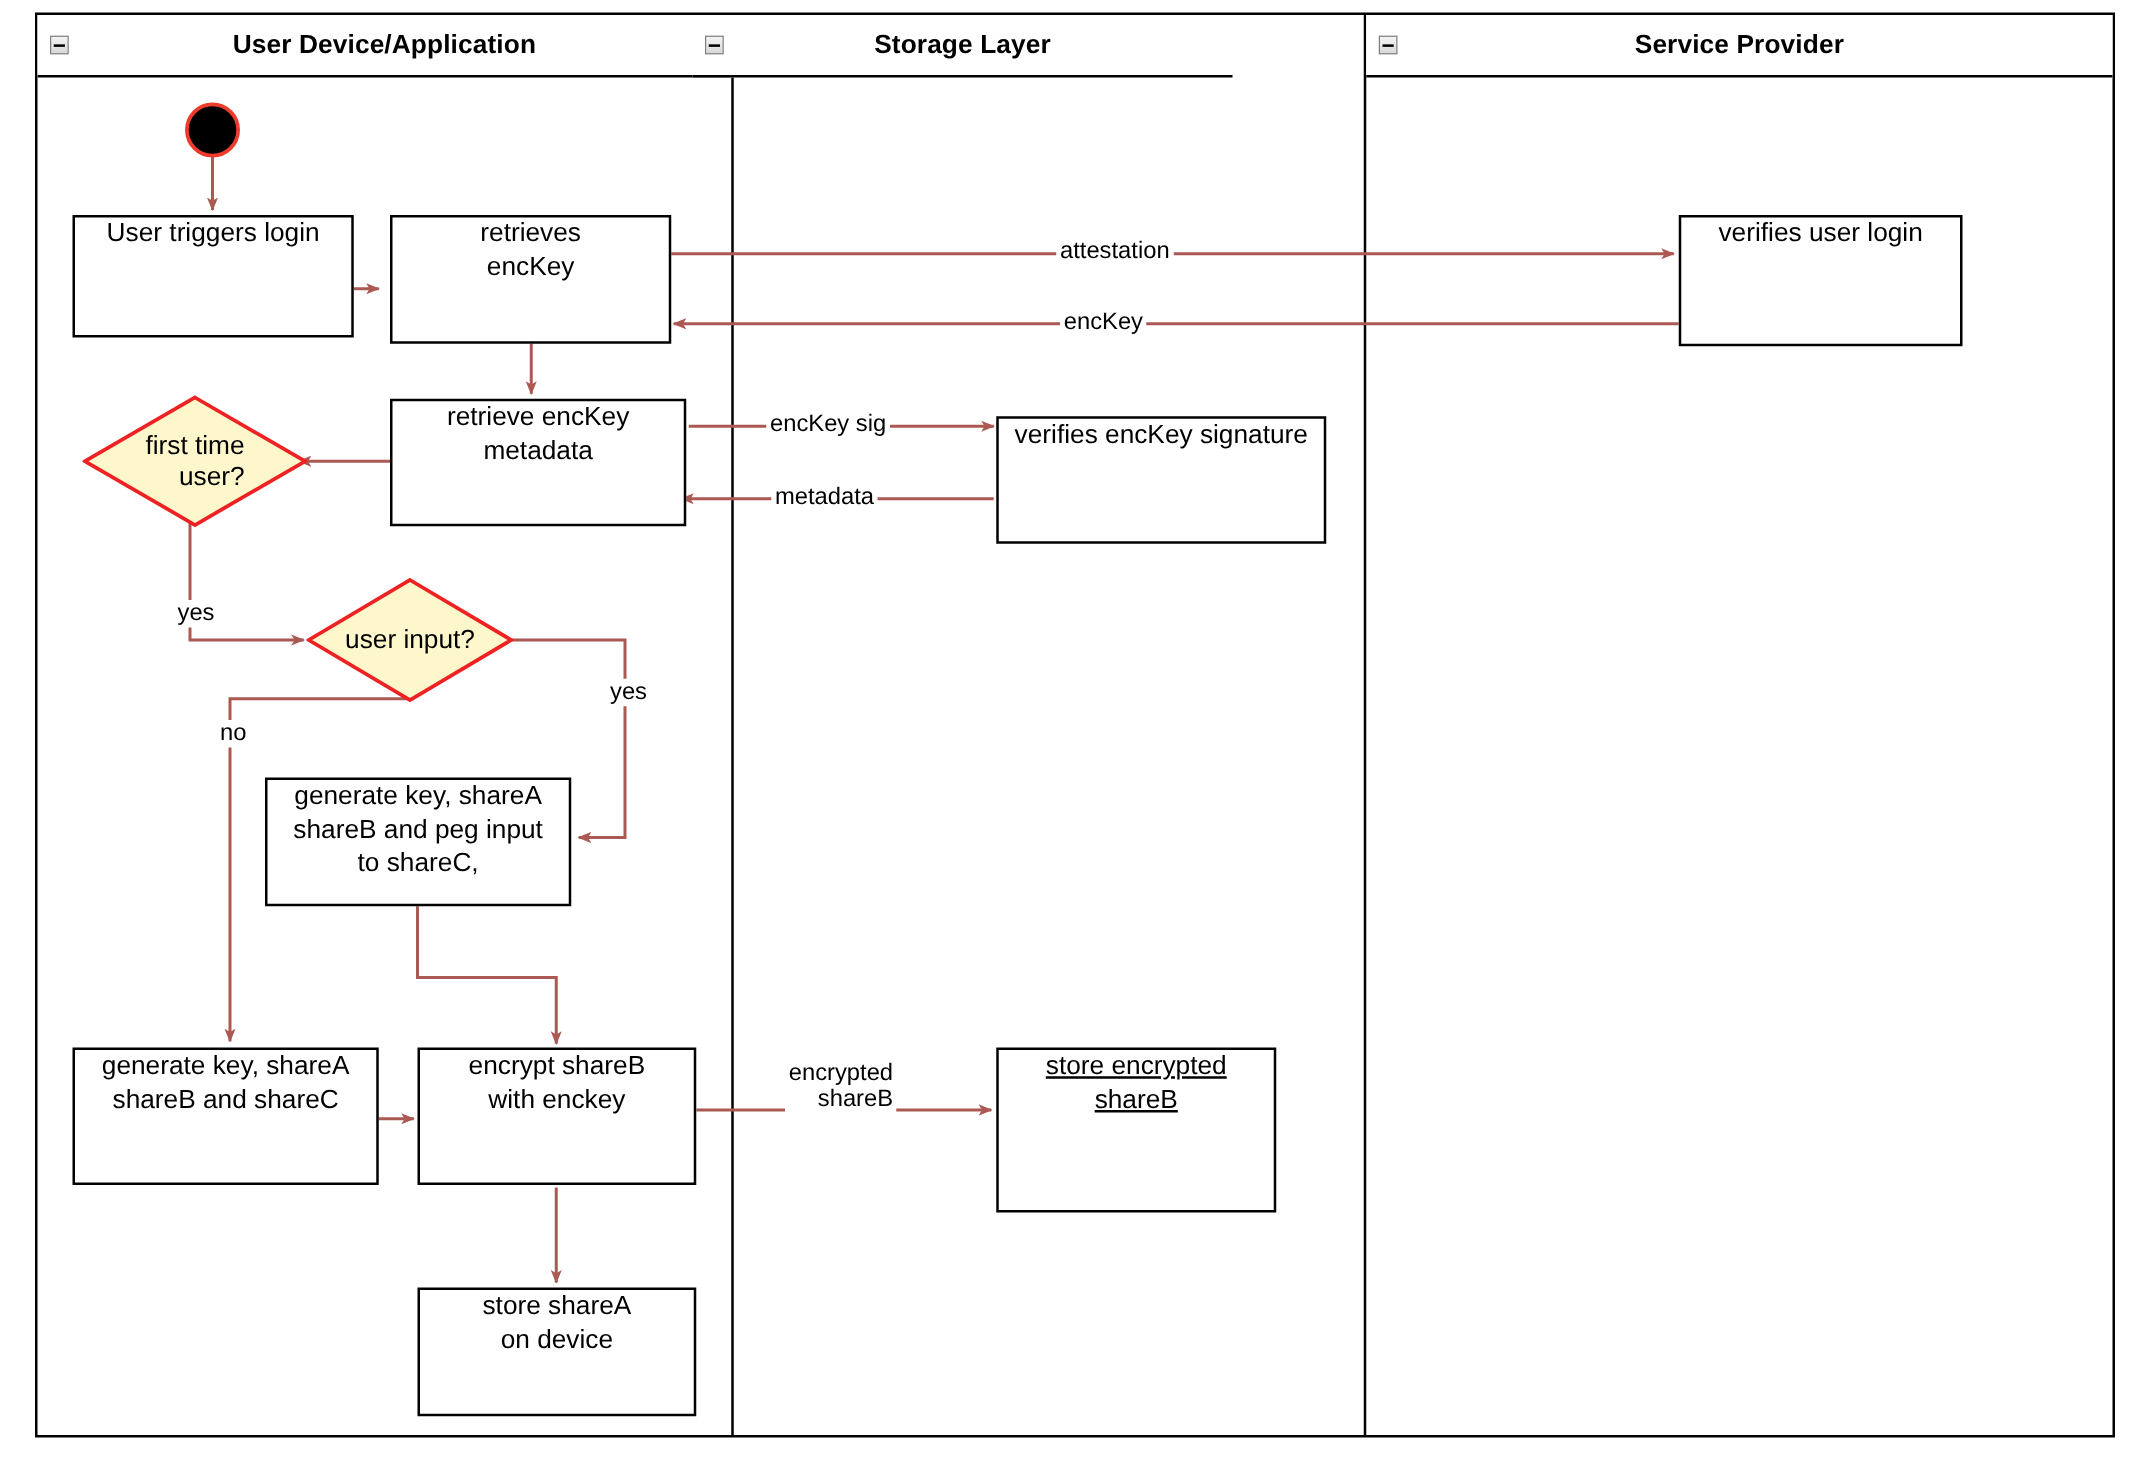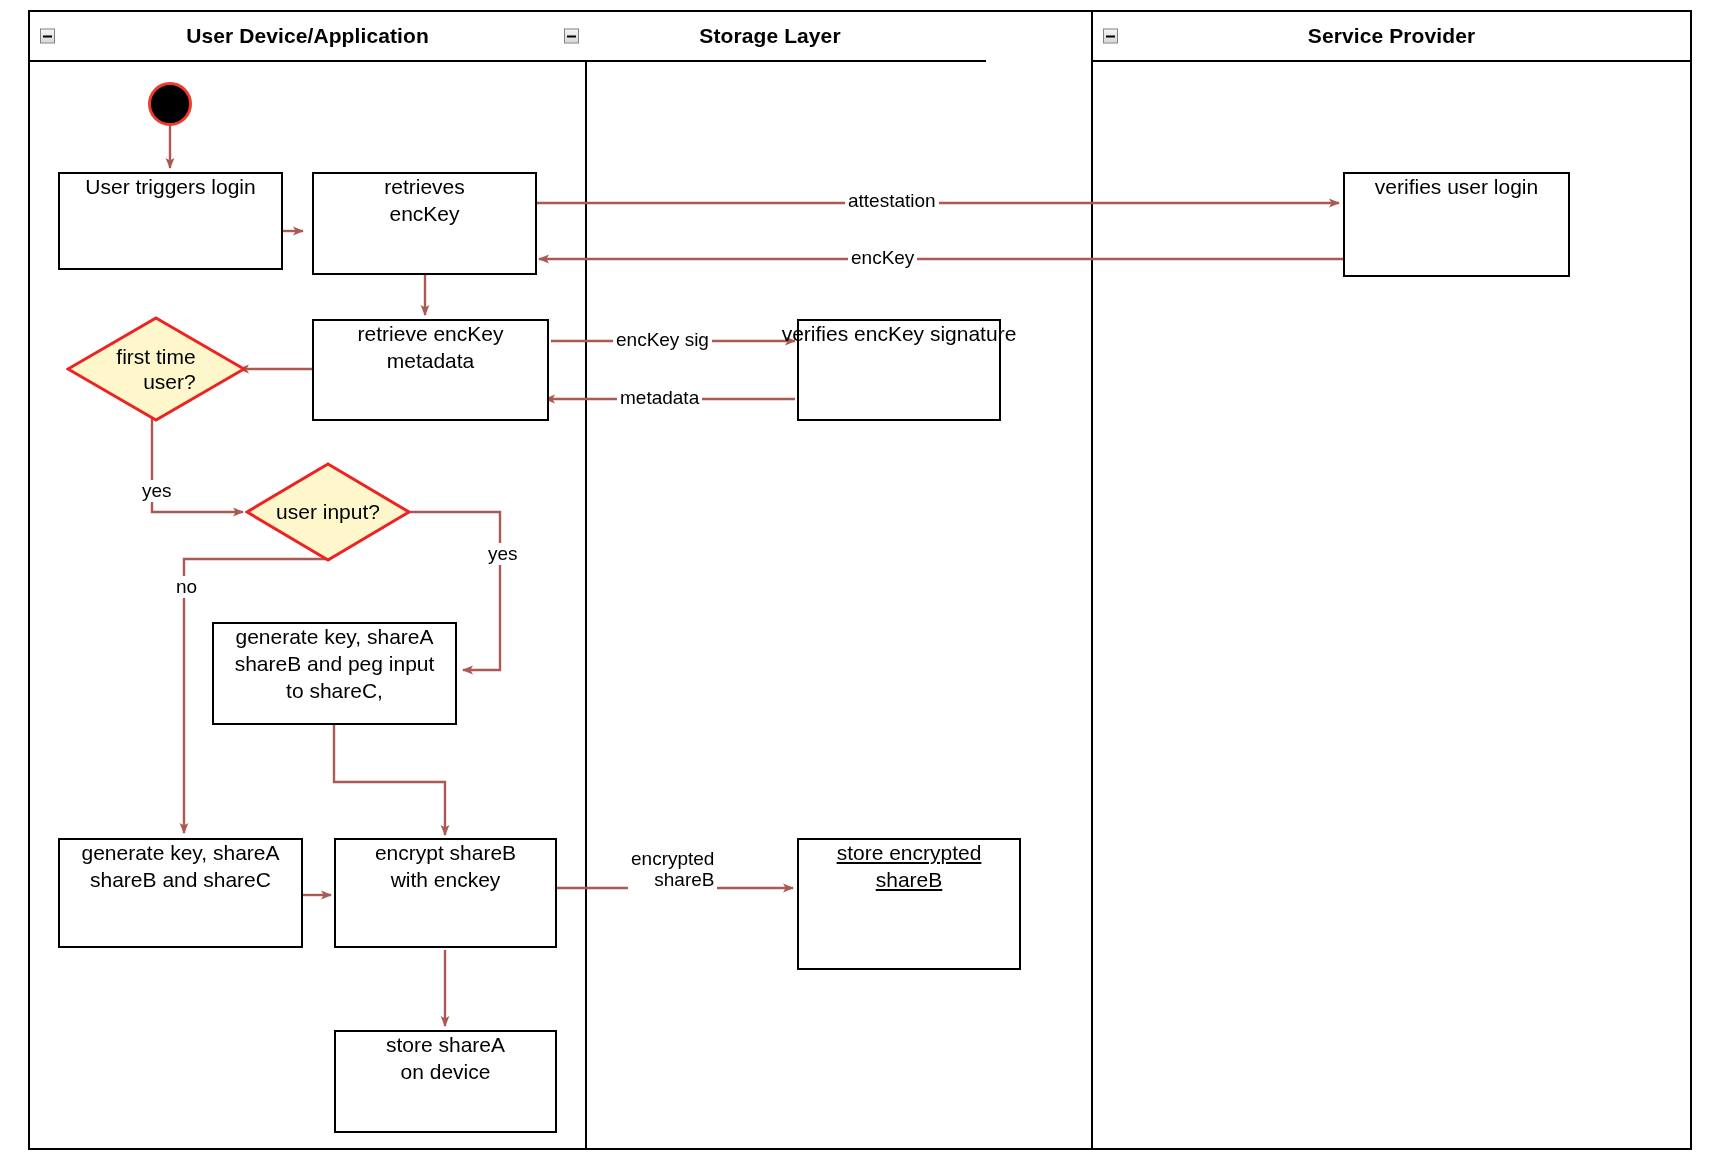--- a/index.html
+++ b/index.html
@@ -226,21 +226,21 @@
     <span>verifies user login</span>
   </div>
 
   <div class="node action" style="left:312px; top:319px; width:237px; height:102px;">
     <span>
       <span>retrieve encKey</span><br>
       <span>metadata</span>
     </span>
   </div>
 
-  <div class="node action" style="left:797px; top:319px; width:204px; height:102px;">
+  <div class="node action" style="left:797px; top:333px; width:264px; height:102px;">
     <span>verifies encKey signature</span>
   </div>
 
   <div class="decision-wrap" style="left:66px; top:316px; width:180px; height:106px;">
     <svg class="decision-shape" viewBox="0 0 180 106" preserveAspectRatio="none">
       <polygon points="90,2 178,53 90,104 2,53" fill="#fff7cc" stroke="#ee2222" stroke-width="3"></polygon>
     </svg>
     <span class="decision-label">
       <span>first time</span><br>
       <span>user?</span>

